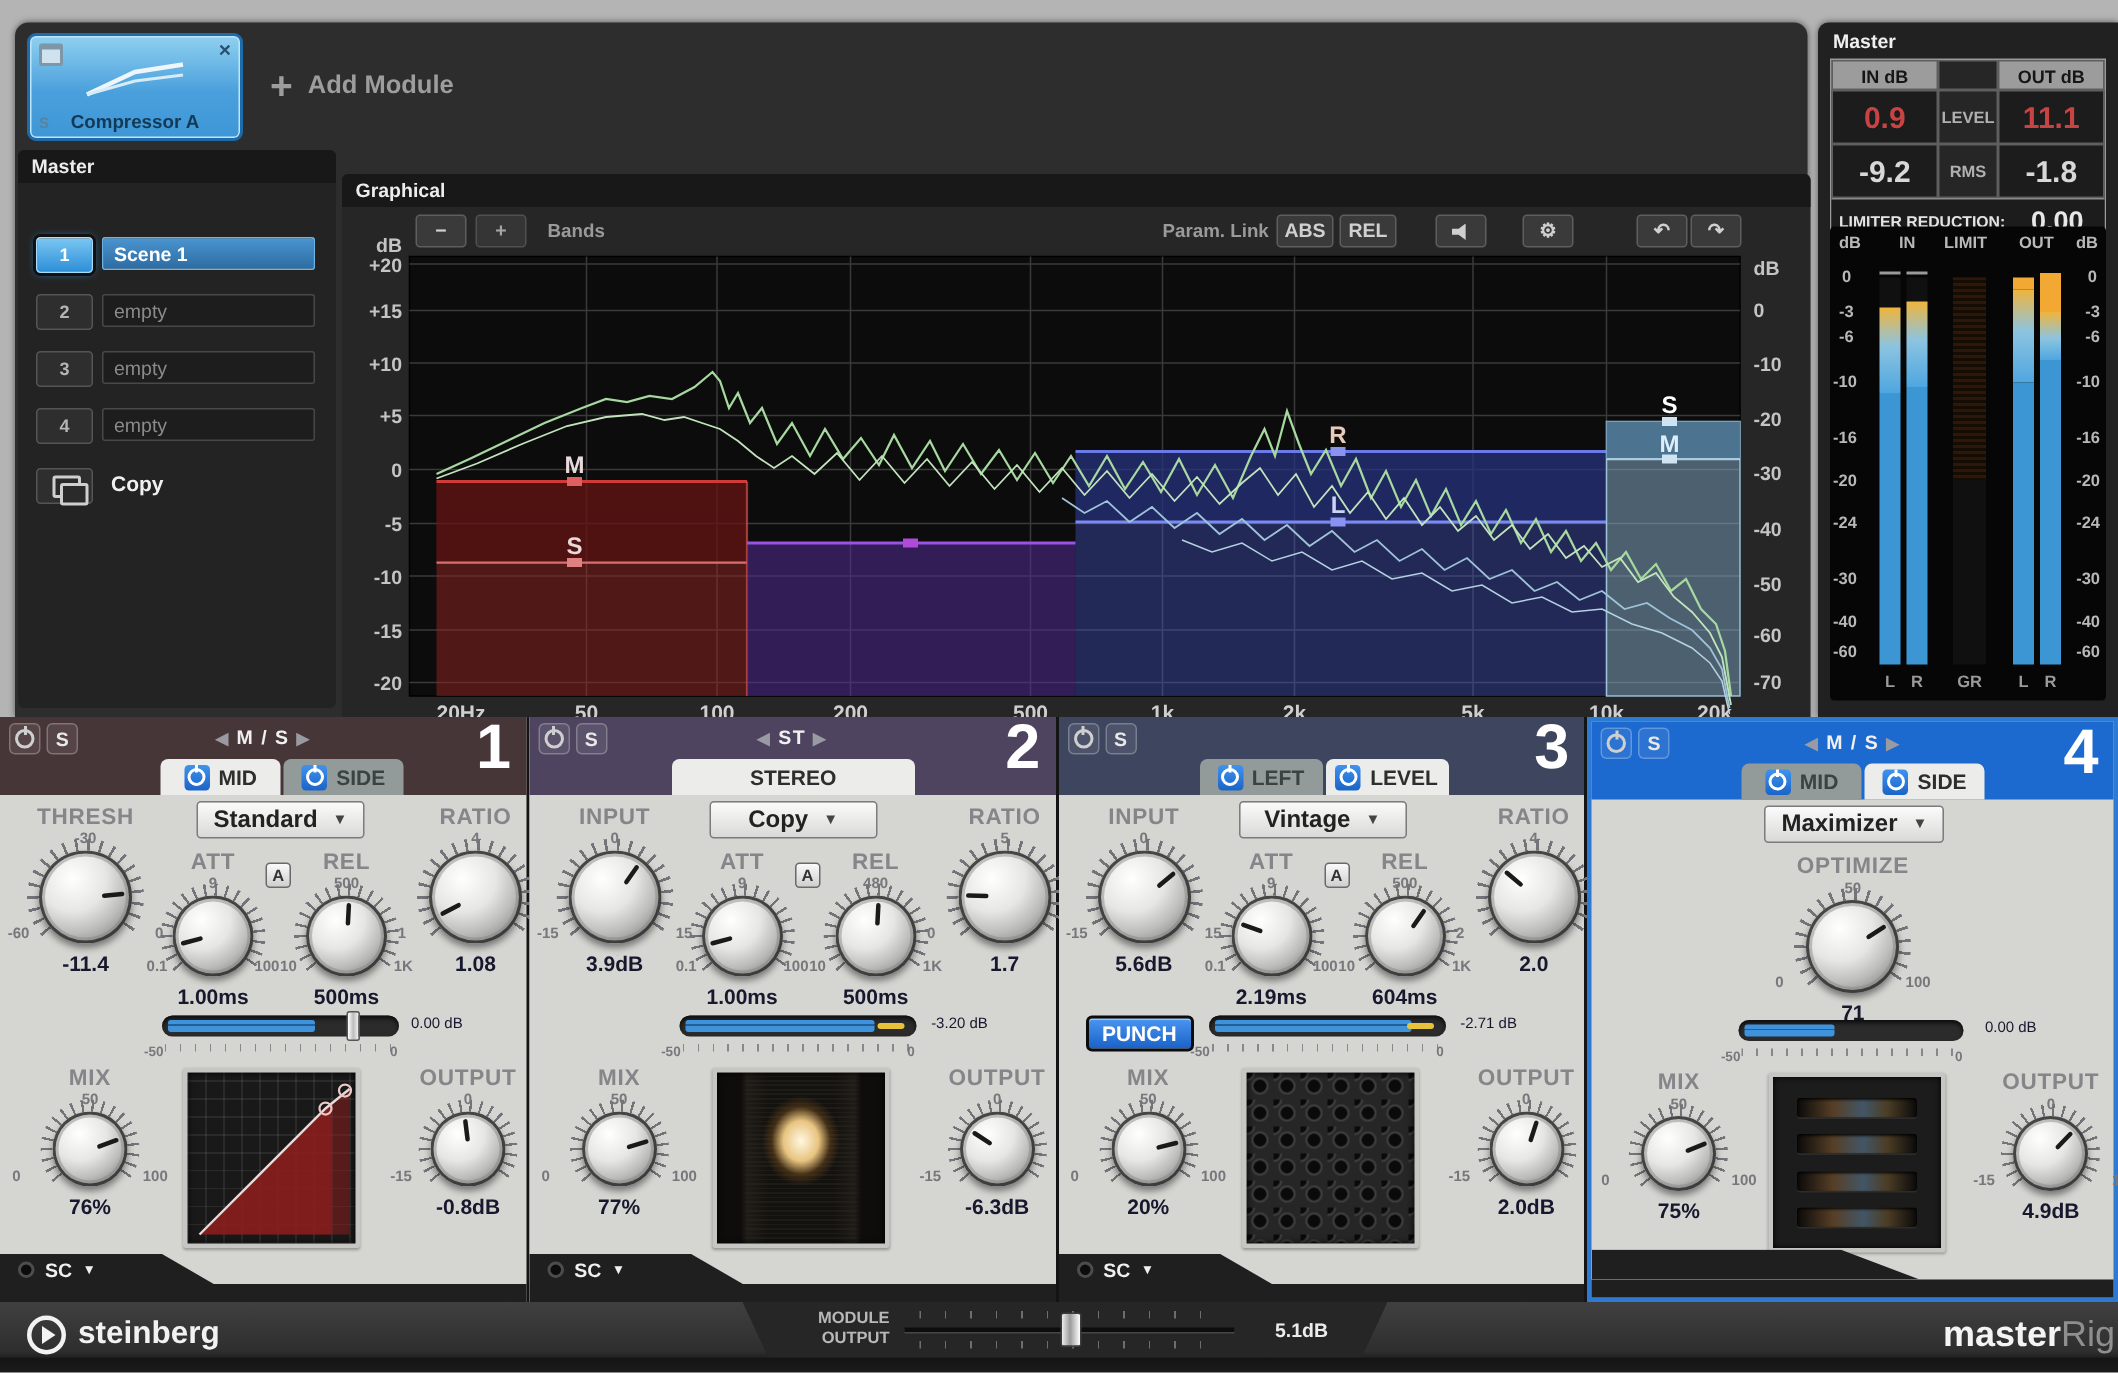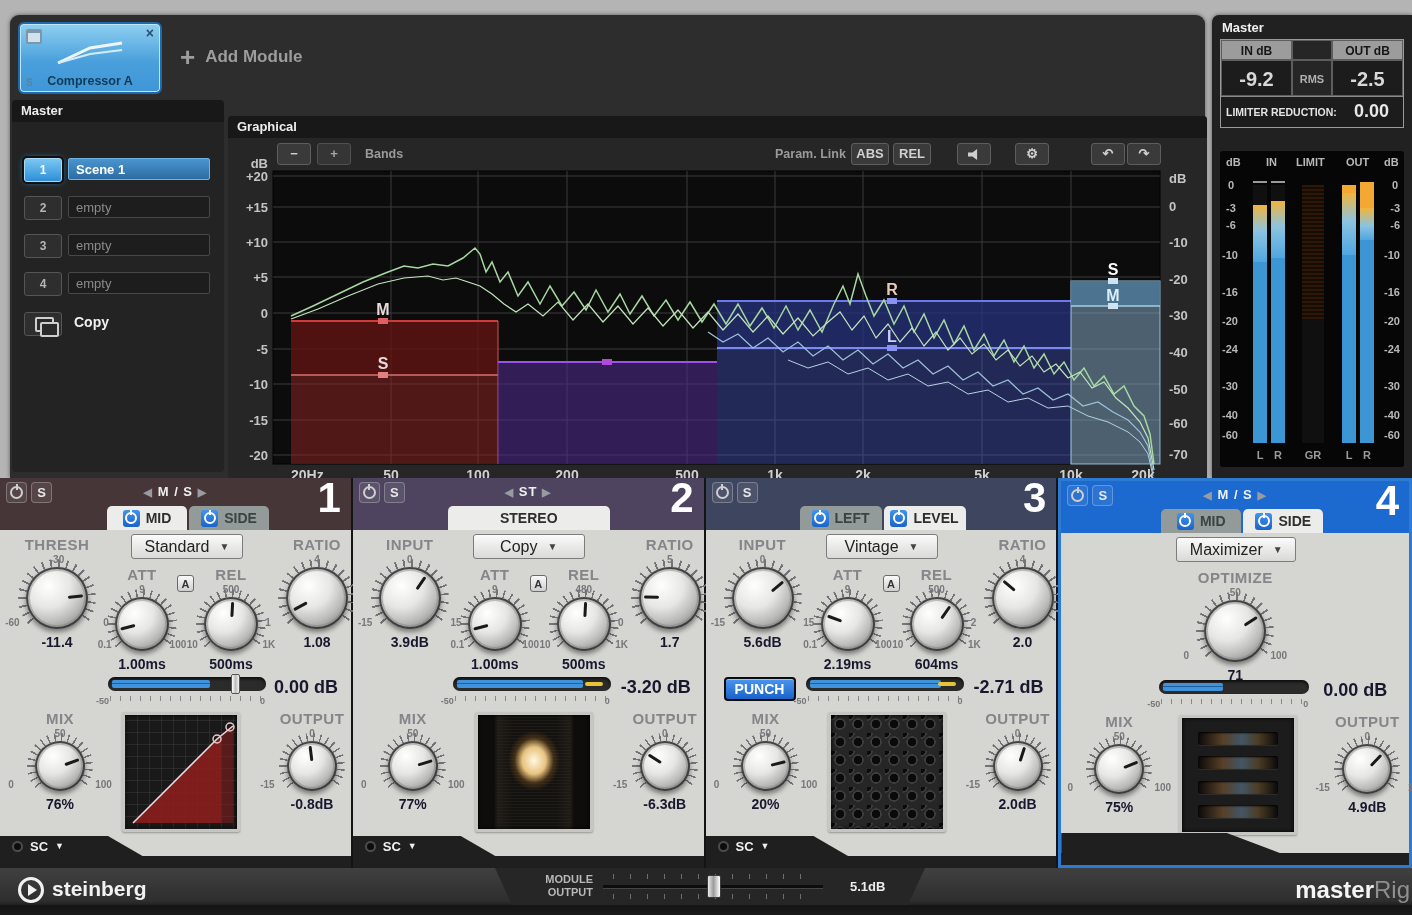--- a/index.html
+++ b/index.html
@@ -100,31 +100,31 @@
     background:radial-gradient(circle at 36% 30%,#ffffff,#e6e6e4 38%,#bcbcba 62%,#909090 80%,#d2d2d0 96%);
     box-shadow:0 3px 5px rgba(0,0,0,.45),inset 0 0 0 2px rgba(40,40,40,.8),inset 0 0 0 4px rgba(130,130,130,.45);}
   .rot{position:absolute;inset:0;transform:rotate(var(--a,0deg));}
   .rot i{position:absolute;left:calc(50% - 1.5px);top:5px;width:3px;height:15px;background:#1a1a1a;border-radius:2px;display:block;}
   .kmm{display:flex;justify-content:space-between;width:108%;margin-top:-12px;font-size:10px;font-weight:bold;color:#77777c;}
   .kval{margin-top:6px;font-size:14px;font-weight:bold;color:#17172e;}
 
   .autobtn{position:absolute;width:17px;height:17px;border-radius:3px;background:linear-gradient(#fafafa,#cfcfcf);
     border:1px solid #6a6a6a;color:#333;font-size:11px;font-weight:bold;text-align:center;line-height:16px;box-sizing:border-box;}
   .dropdown{position:absolute;height:25px;background:linear-gradient(#fbfbfb,#d9d9d7);border:1px solid #7c7c7c;border-radius:3px;
-    display:flex;align-items:center;justify-content:center;gap:10px;font-size:16px;font-weight:normal;color:#222;box-sizing:border-box;}
+    display:flex;align-items:center;justify-content:center;gap:10px;font-size:16px;font-weight:bold;color:#222;box-sizing:border-box;}
   .dropdown .dar{font-size:10px;color:#444;}
   .grtrack{position:absolute;height:14px;background:#2b2b2b;border-radius:7px;box-shadow:inset 0 2px 3px rgba(0,0,0,.7);}
   .grfill{position:absolute;left:4px;top:3px;height:8px;border-radius:2px;
     background:repeating-linear-gradient(180deg,#3f93dd 0 3px,#235e96 3px 4px,#3f93dd 4px 8px);}
   .gryellow{position:absolute;top:5px;height:4px;width:18px;background:#e8c33a;border-radius:2px;}
   .grhandle{position:absolute;top:-3px;width:9px;height:20px;background:linear-gradient(90deg,#ffffff,#bdbdbd 50%,#f2f2f2);
     border:1px solid #555;border-radius:2px;box-sizing:border-box;}
   .grticks{position:absolute;height:5px;background:repeating-linear-gradient(90deg,#88888c 0 1px,transparent 1px 10px);}
   .grsc{position:absolute;font-size:9px;font-weight:bold;color:#77777c;}
-  .grval{position:absolute;font-size:18px;font-weight:bold;color:#17172e;}
+  .grval{position:absolute;font-size:10px;font-weight:normal;color:#17172e;}
   .punch{position:absolute;width:72px;height:24px;background:linear-gradient(#4a96f0,#1a62c8);border:2px solid #0c0c0c;border-radius:4px;
     color:#fff;font-size:14px;font-weight:bold;text-align:center;line-height:21px;box-sizing:border-box;box-shadow:inset 0 1px 0 #9cc8f8;}
   .gbox{position:absolute;width:118px;height:120px;border:3px solid #c6c6c3;border-radius:2px;box-sizing:border-box;
     box-shadow:inset 0 0 4px #000,0 1px 2px rgba(0,0,0,.3);}
   .gbox.curve{background:
     repeating-linear-gradient(90deg,rgba(120,120,120,.18) 0 1px,transparent 1px 12px),
     repeating-linear-gradient(0deg,rgba(120,120,120,.18) 0 1px,transparent 1px 12px),#191919;}
   .gbox.tube{background:
     radial-gradient(ellipse 26px 30px at 50% 40%,#fff8e2,#e8c480 45%,rgba(120,80,30,.45) 75%,rgba(0,0,0,0) 100%),
     linear-gradient(90deg,#0e0d0b 0 14%,rgba(40,36,30,.6) 18%,rgba(20,18,15,.2) 30%,rgba(20,18,15,.2) 70%,rgba(40,36,30,.6) 82%,#0e0d0b 86%),
@@ -342,23 +342,28 @@
 
   <div id="master-panel" class="abs">
     <div class="abs" style="left:10px;top:5px;color:#f0f0f0;font-size:13px;font-weight:bold">Master</div>
     <div class="mtable">
       <div class="mrow">
         <div class="mcell mhdr">IN dB</div>
         <div class="mcell mmid"></div>
         <div class="mcell mhdr">OUT dB</div>
       </div>
       <div class="mrow">
+        <div class="mcell mval red">0.9</div>
+        <div class="mcell mlbl">LEVEL</div>
+        <div class="mcell mval red">11.1</div>
+      </div>
+      <div class="mrow">
         <div class="mcell mval">-9.2</div>
         <div class="mcell mlbl">RMS</div>
-        <div class="mcell mval">-2.5</div>
+        <div class="mcell mval">-1.8</div>
       </div>
       <div class="limrow">
         <span class="abs" style="left:5px;top:9px;font-size:10.5px;font-weight:bold;color:#e4e4e4">LIMITER REDUCTION:</span>
         <span class="abs" style="right:14px;top:4px;font-size:18px;font-weight:bold;color:#e8e8e8">0.00</span>
       </div>
     </div>
 
     <div class="meterbox">
       <span class="mxl" style="left:6px;top:5px">dB</span>
       <span class="mxl" style="left:46px;top:5px">IN</span>

